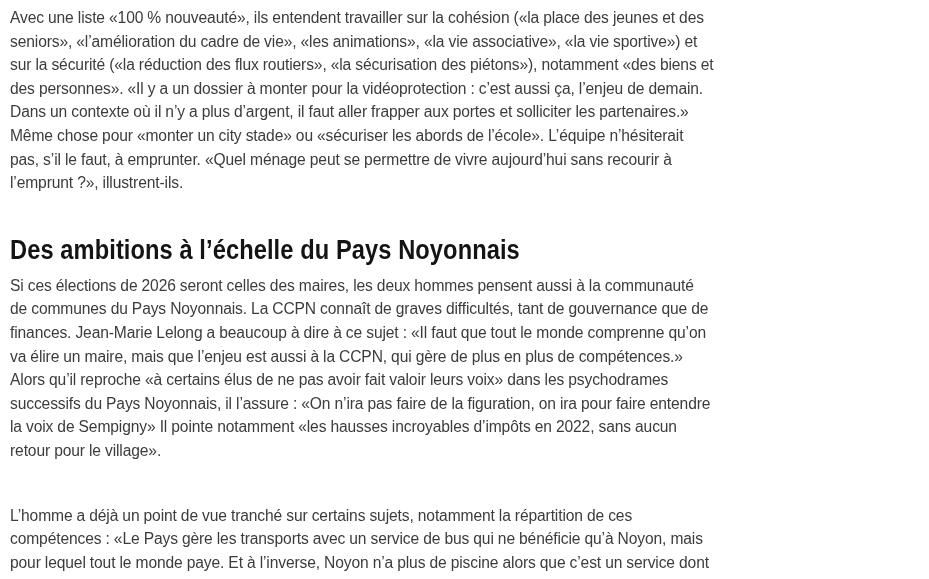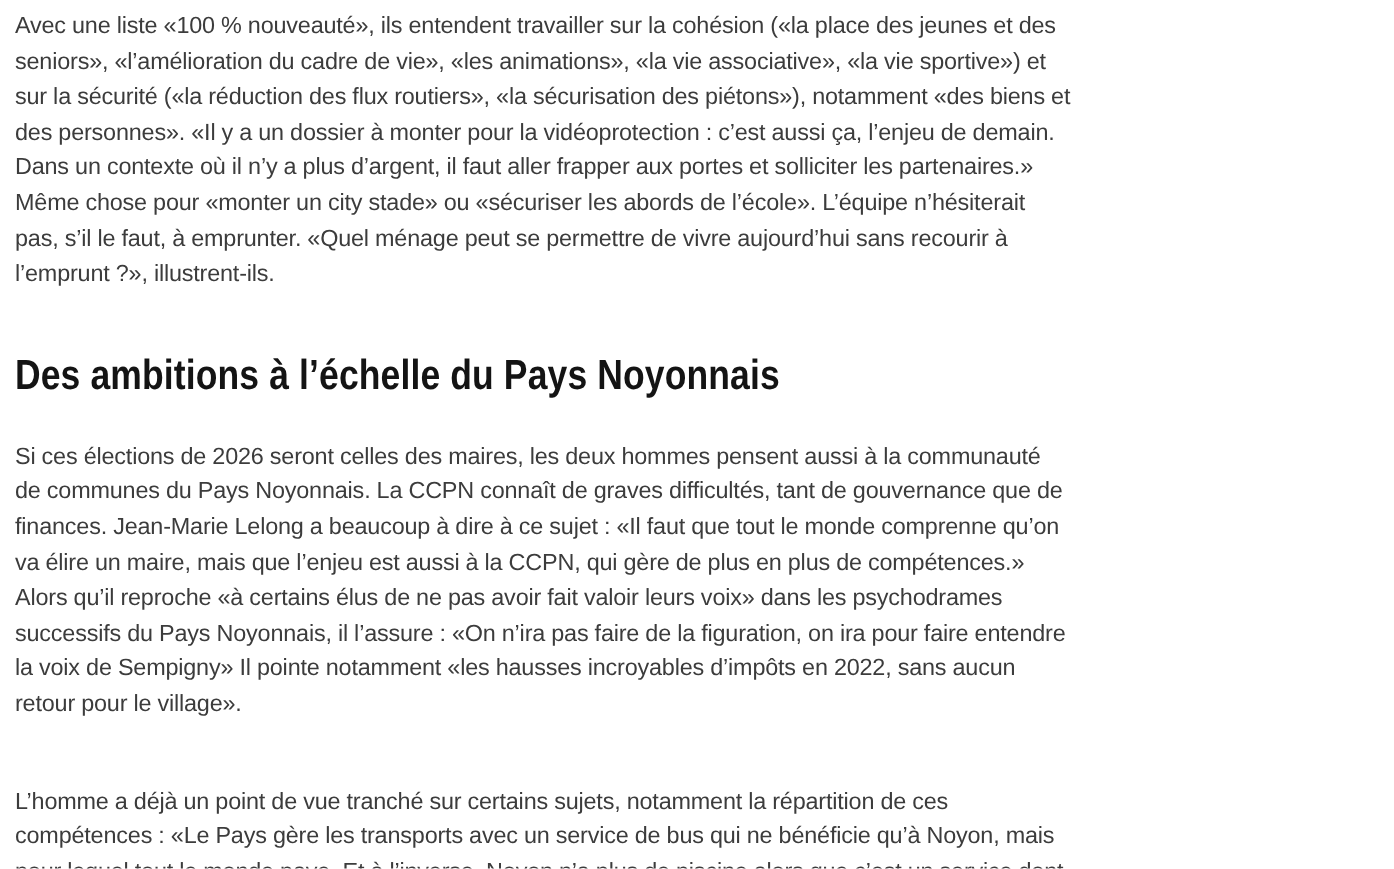--- a/index.html
+++ b/index.html
@@ -47,21 +47,21 @@
     font-family: "Liberation Sans Narrow", "Liberation Sans", "DejaVu Sans Condensed", sans-serif;
     font-stretch: condensed;
     transform: scaleX(0.845);
     transform-origin: left center;
     letter-spacing: 0.1px;
     white-space: nowrap;
   }
 
   .heading-block {
     margin-top: 40px;
-    margin-bottom: 28px;
+    margin-bottom: 9px;
   }
 </style>
 </head>
 <body>
 
 <article class="article">
 
   <p class="para">Avec une liste «100 % nouveauté», ils entendent travailler sur la cohésion («la place des jeunes et des seniors», «l’amélioration du cadre de vie», «les animations», «la vie associative», «la vie sportive») et sur la sécurité («la réduction des flux routiers», «la sécurisation des piétons»), notamment «des biens et des personnes». «Il y a un dossier à monter pour la vidéoprotection : c’est aussi ça, l’enjeu de demain. Dans un contexte où il n’y a plus d’argent, il faut aller frapper aux portes et solliciter les partenaires.» Même chose pour «monter un city stade» ou «sécuriser les abords de l’école». L’équipe n’hésiterait pas, s’il le faut, à emprunter. «Quel ménage peut se permettre de vivre aujourd’hui sans recourir à l’emprunt ?», illustrent-ils.</p>
 
   <div class="heading-block">

